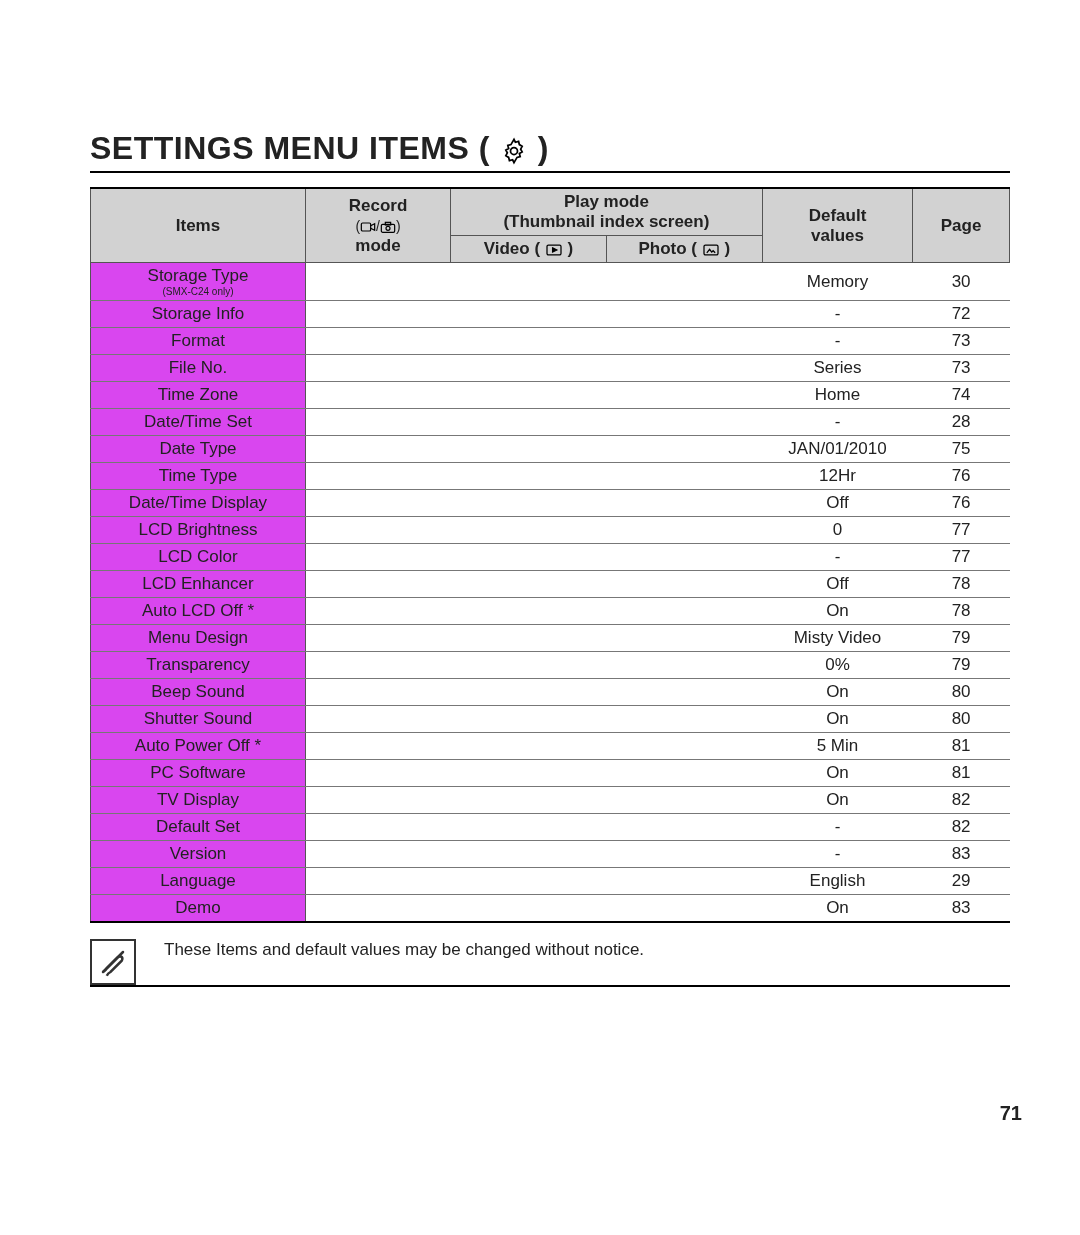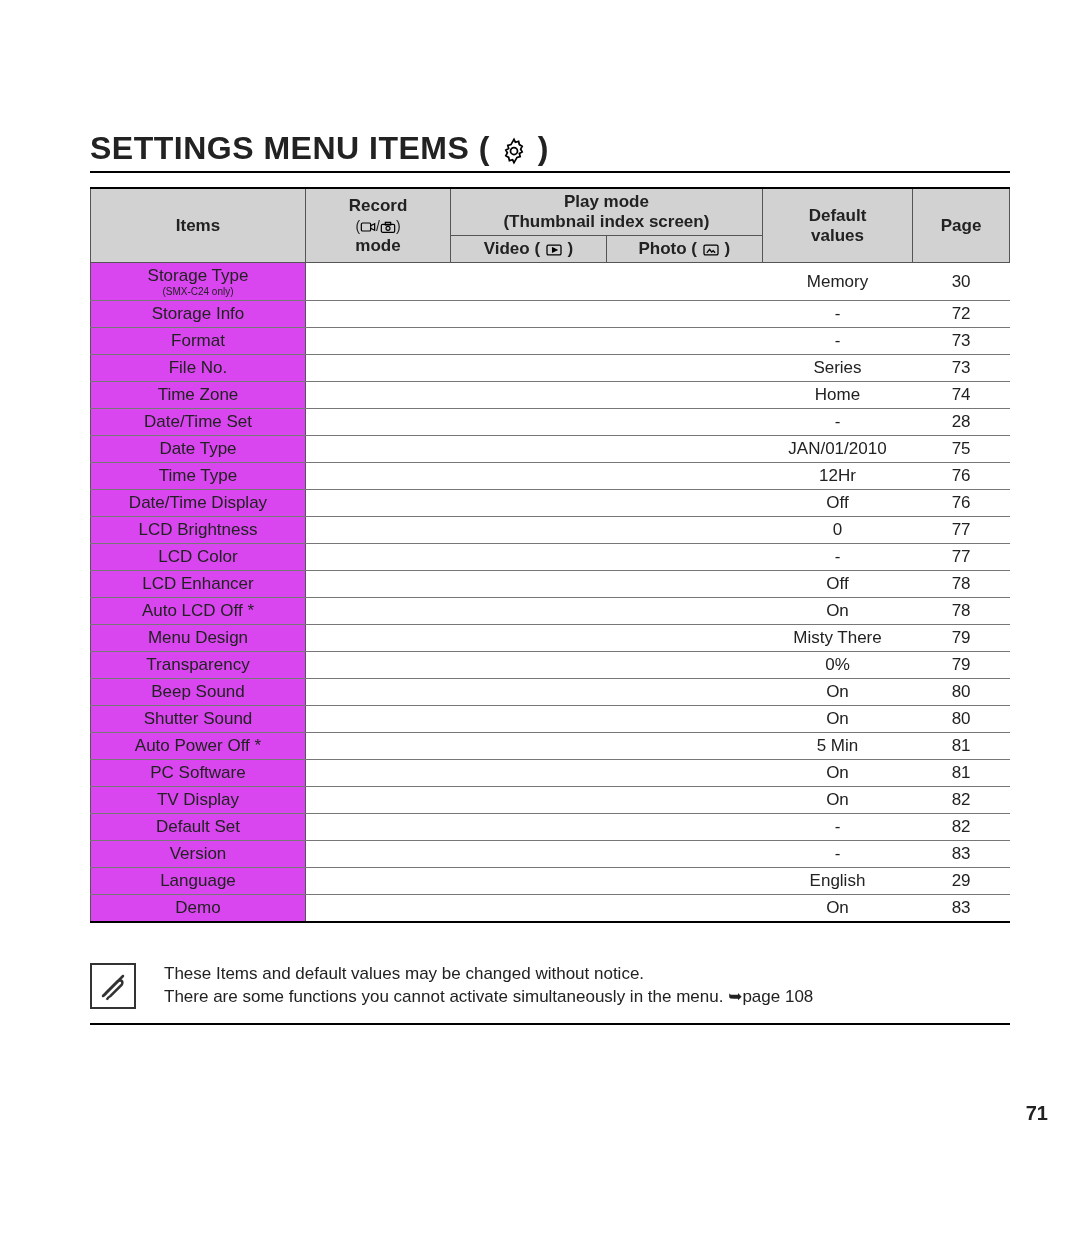--- a/index.html
+++ b/index.html
@@ -71,35 +71,35 @@
   table.settings tbody td:last-child {
     border-right: none;
   }
   .sub-note { font-size: 10px; display:block; }
   .th-icons { font-weight: normal; font-size:14px; }
 
   .notes-block {
     display: flex;
     align-items: flex-start;
     gap: 28px;
-    margin-top: 40px;
+    margin-top: 16px;
     border-bottom: 2px solid #000;
-    padding-bottom: 14px;
+    padding-bottom: 0;
   }
   .note-icon {
     width: 42px; height: 42px;
     border: 2px solid #333;
     display:flex; align-items:center; justify-content:center;
     flex-shrink:0;
   }
   .note-icon svg { width: 30px; height:30px; }
   .notes-text { font-size: 17px; line-height: 1.35; flex:1; }
   .page-num {
     position:absolute;
-    right: 32px;
+    right: 58px;
     bottom: 110px;
     font-size: 20px;
     font-weight: bold;
   }
   .mini-icon { display:inline-block; vertical-align:middle; }
 </style>
 </head>
 <body>
 
 <div class="page">
@@ -276,21 +276,21 @@
           <td></td>
           <td></td>
           <td>On</td>
           <td>78</td>
         </tr>
         <tr>
           <td>Menu Design</td>
           <td></td>
           <td></td>
           <td></td>
-          <td>Misty There</td>
+          <td>Misty Video</td>
           <td>79</td>
         </tr>
         <tr>
           <td>Transparency</td>
           <td></td>
           <td></td>
           <td></td>
           <td>0%</td>
           <td>79</td>
         </tr>
@@ -371,18 +371,17 @@
 
   <div class="notes-block">
     <div class="note-icon">
       <svg viewBox="0 0 24 24" fill="none" stroke="#333" stroke-width="2">
         <path d="M4 20l16-16" stroke-linecap="round"></path>
         <path d="M4 20c2-1 3-3 3-3l9-9c0 0 2-1 3 0s0 3 0 3l-9 9s-2 1-3 3"></path>
       </svg>
     </div>
     <div class="notes-text" id="notes">
         <div>These Items and default values may be changed without notice.</div>
-        <div>There are some functions you cannot activate simultaneously in the menu. ➥page 108</div>
       </div>
   </div>
 
   <div class="page-num">71</div>
 </div>
 
 </body></html>

